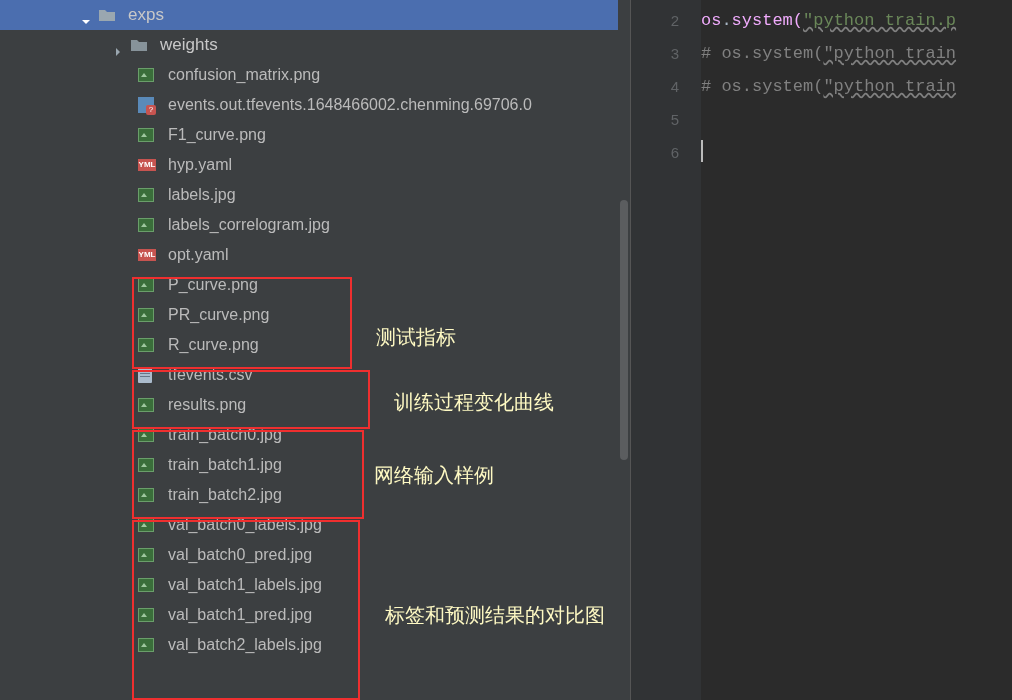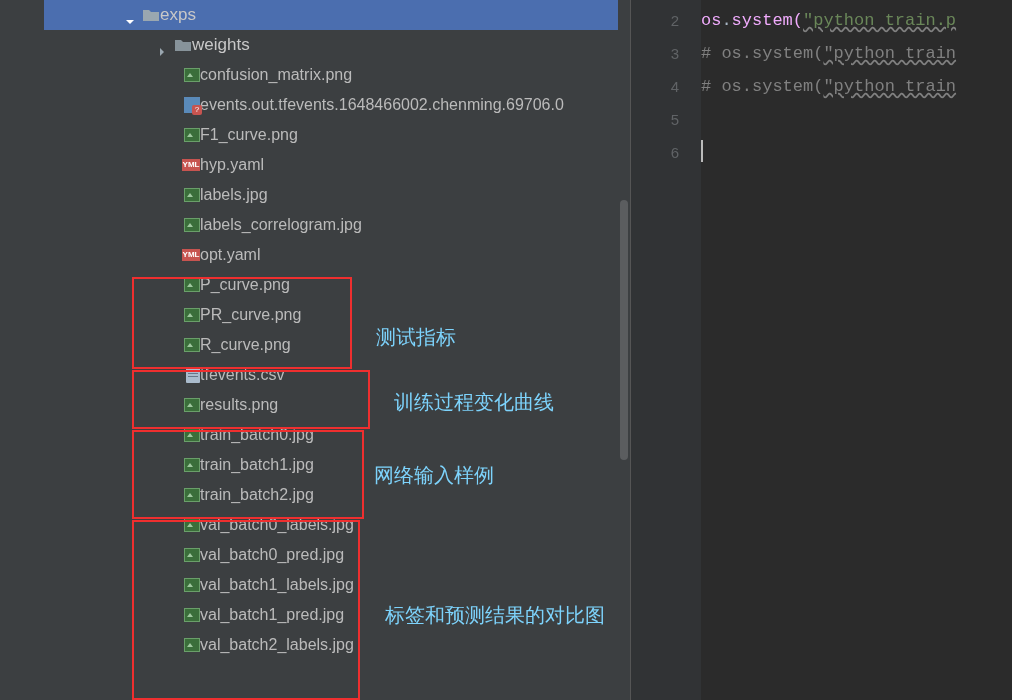--- a/index.html
+++ b/index.html
@@ -13,21 +13,20 @@
       overflow: hidden;
       position: relative;
     }
     .file-tree {
       position: absolute;
       left: 0;
       top: 0;
       width: 630px;
       height: 700px;
       background: #3c3f41;
-      padding-left: 44px;
     }
     .editor-pane {
       position: absolute;
       left: 630px;
       top: 0;
       width: 382px;
       height: 700px;
       background: #2b2b2b;
       border-left: 1px solid #555;
     }
@@ -101,22 +100,22 @@
       display: inline-block;
       margin-right: 4px;
     }
     .chevron.down svg { transform: rotate(0deg); }
     .chevron.right svg { transform: rotate(-90deg); }
     .icon {
       width: 18px;
       height: 18px;
       display: inline-flex;
       align-items: center;
-      justify-content: flex-end;
-      margin-right: 0;
+      justify-content: flex-start;
+      margin-right: 12px;
       flex-shrink: 0;
     }
     .folder-icon { color: #9aa7b0; }
     .img-icon {
       width: 16px; height: 14px;
       background: #3a6e3a;
       border: 1px solid #6a9e6a;
       position: relative;
     }
     .img-icon::after {
@@ -185,21 +184,21 @@
       border-radius:4px;
     }
 
     .annotation-box {
       position: absolute;
       border: 2px solid #ef2f2f;
       pointer-events: none;
     }
     .annotation-label {
       position: absolute;
-      color: #7dd3fc;
+      color: #fef9c3;
       font-size: 20px;
       font-weight: 500;
       pointer-events: none;
     }
   </style>
 </head>
 <body>
 
 <div class="file-tree">
 

